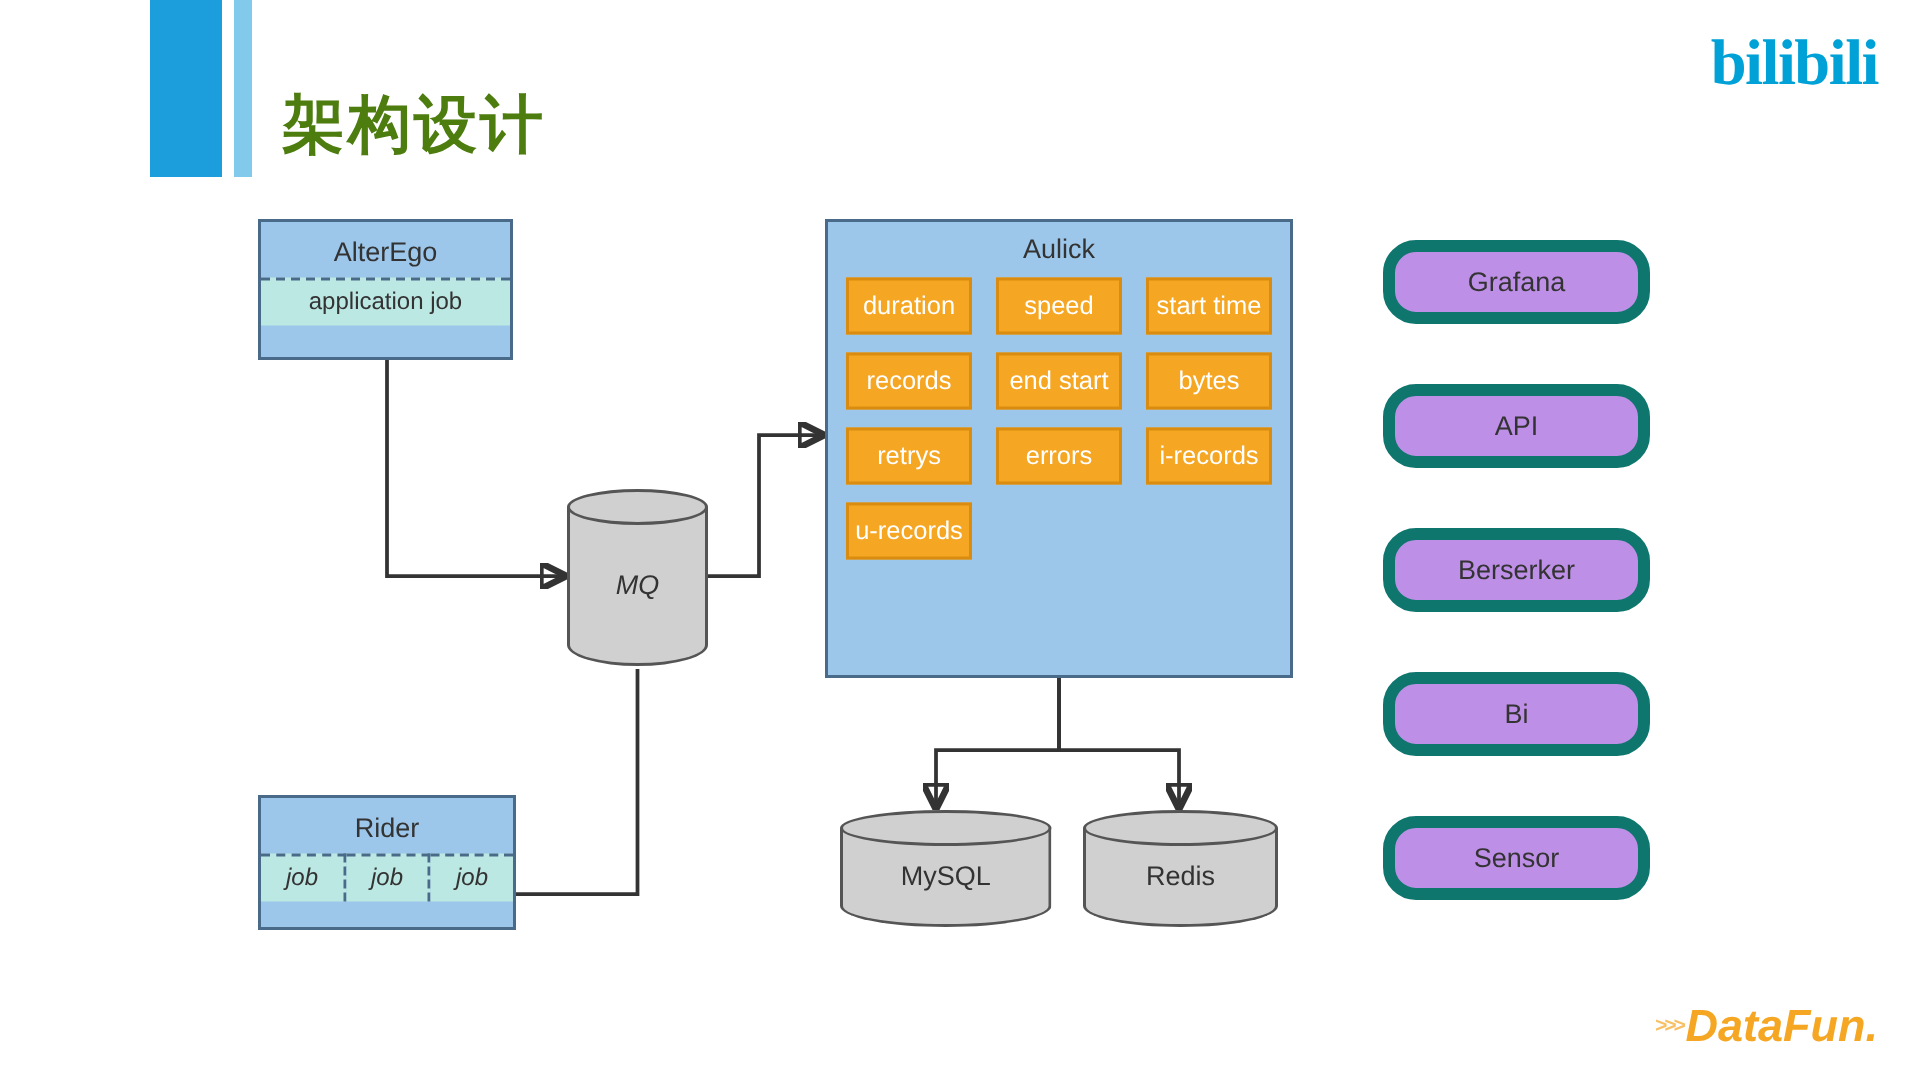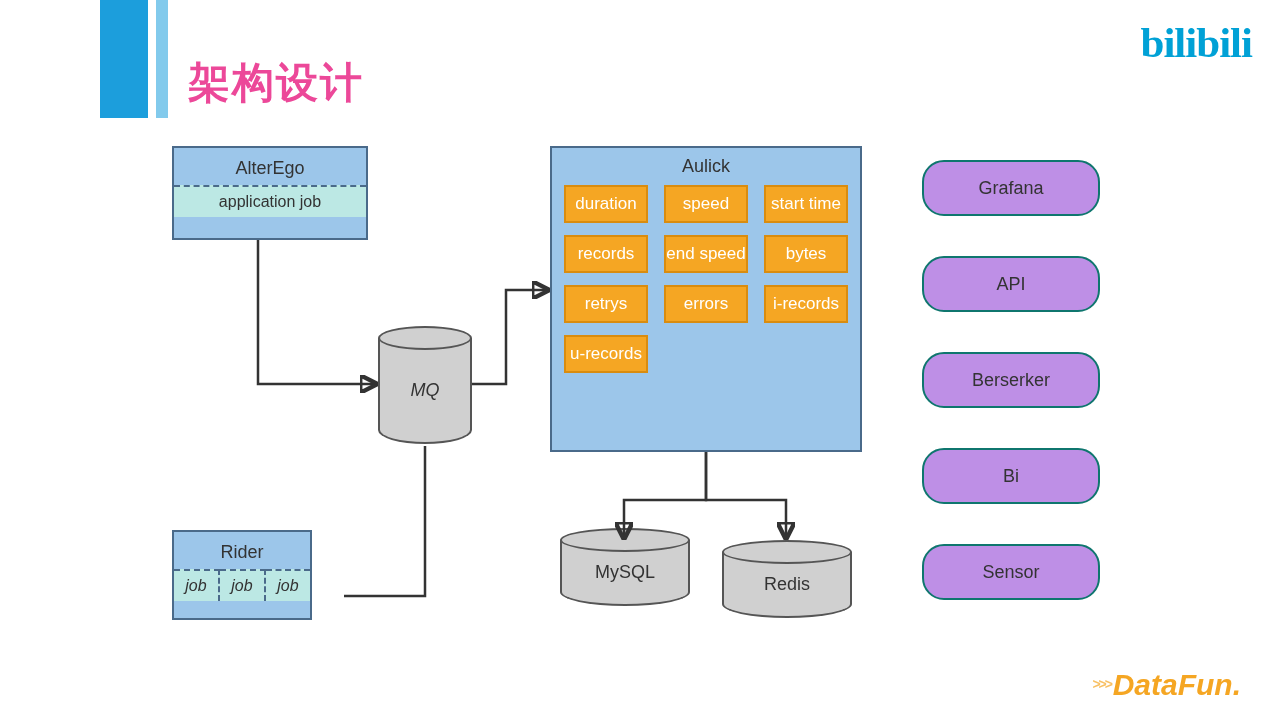--- a/index.html
+++ b/index.html
@@ -2,60 +2,60 @@
 <html><head>
 <meta charset="utf-8">
 <style>
   * { box-sizing: border-box; margin: 0; padding: 0; }
   html, body { width: 1280px; height: 720px; font-family: "Helvetica Neue", Arial, "PingFang SC", "Microsoft YaHei", sans-serif; background: #fff; color: #333; }
   .slide { position: relative; width: 1280px; height: 720px; overflow: hidden; }
 
   
   .bar-thick { position: absolute; left: 100px; top: 0; width: 48px; height: 118px; background: #1C9EDC; }
   .bar-thin  { position: absolute; left: 156px; top: 0; width: 12px; height: 118px; background: #1C9EDC; opacity: .55; }
-  .title { position: absolute; left: 188px; top: 55px; font-size: 42px; font-weight: 700; color: #ec4899; letter-spacing: 2px; }
+  .title { position: absolute; left: 188px; top: 55px; font-size: 42px; font-weight: 700; color: #4d7c0f; letter-spacing: 2px; }
 
   
   .bili { position: absolute; right: 28px; top: 18px; font-size: 43px; font-weight: 800; color: #00A1D6; font-family: "Comic Sans MS", "Arial Rounded MT Bold", cursive; letter-spacing: -1px; }
 
   
-  .datafun { position: absolute; right: 39px; bottom: 18px; font-size: 30px; font-weight: 800; font-style: italic; color: #F5A623; }
+  .datafun { position: absolute; right: 28px; bottom: 18px; font-size: 30px; font-weight: 800; font-style: italic; color: #F5A623; }
   .datafun .hl { color: #F5A623; }
   .datafun::before { content: ">>>"; font-size: 14px; letter-spacing: -2px; margin-right: 2px; vertical-align: 6px; color:#F5A623; opacity:.7;}
 
   
   .box { position: absolute; border: 2px solid #4A6A8A; background: #9CC6EA; text-align: center; }
   .box-head { font-size: 18px; padding: 10px 0 6px; }
 
   
-  .alterego { left: 172px; top: 146px; width: 196px; height: 94px; }
+  .alterego { left: 172px; top: 146px; width: 170px; height: 94px; }
   .alterego .sub { background: #BCE8E4; border-top: 2px dashed #4A6A8A; font-size: 16px; padding: 6px 0; }
 
   
-  .rider { left: 172px; top: 530px; width: 140px; height: 90px; }
+  .rider { left: 172px; top: 530px; width: 172px; height: 90px; }
   .rider .subs { display: flex; }
   .rider .subs > div { flex: 1; background: #BCE8E4; border-top: 2px dashed #4A6A8A; border-right: 2px dashed #4A6A8A; font-size: 16px; padding: 6px 0; font-style: italic; }
   .rider .subs > div:last-child { border-right: none; }
 
   
   .aulick { left: 550px; top: 146px; width: 312px; height: 306px; padding: 0 12px 4px; }
   .aulick .box-head { padding: 8px 0 4px; }
   .aulick .grid { display: grid; grid-template-columns: 1fr 1fr 1fr; grid-auto-rows: 38px; gap: 12px 16px; margin-top: 4px; }
   .aulick .chip { background: #F5A623; border: 2px solid #D98C0F; color: #fff; font-size: 17px; display: flex; align-items: center; justify-content: center; }
 
   
   .cyl { position: absolute; }
   .cyl .body { width: 100%; height: calc(100% - 12px); margin-top: 12px; background: #D0D0D0; border: 2px solid #555; border-top: none; border-radius: 0 0 50% 50% / 0 0 14px 14px; display:flex; align-items:center; justify-content:center; font-size: 18px; }
   .cyl .lid  { position: absolute; top: 0; left: 0; width: 100%; height: 24px; background: #D0D0D0; border: 2px solid #555; border-radius: 50%; }
   .mq    { left: 378px; top: 326px; width: 94px; height: 118px; font-style: italic; }
-  .mysql { left: 560px; top: 528px; width: 130px; height: 78px; }
+  .mysql { left: 560px; top: 540px; width: 141px; height: 78px; }
   .redis { left: 722px; top: 540px; width: 130px; height: 78px; }
 
   
-  .pill { position: absolute; left: 922px; width: 178px; height: 56px; background: #BE8FE6; border: 2px solid #0f766e; border-radius: 22px; display:flex; align-items:center; justify-content:center; font-size: 18px; color: #333; }
+  .pill { position: absolute; left: 922px; width: 178px; height: 56px; background: #BE8FE6; border: 8px solid #0f766e; border-radius: 22px; display:flex; align-items:center; justify-content:center; font-size: 18px; color: #333; }
 
   
   svg.wires { position: absolute; left: 0; top: 0; width: 1280px; height: 720px; pointer-events: none; }
   svg.wires path, svg.wires line { stroke: #333; stroke-width: 2.5; fill: none; }
 
 </style>
 </head>
 <body>
 <div class="slide">
 
@@ -87,21 +87,21 @@
       </div>
   </div>
 
   <div class="box aulick">
     <div class="box-head">Aulick</div>
     <div class="grid">
       <div class="chip">duration</div>
       <div class="chip">speed</div>
       <div class="chip">start time</div>
       <div class="chip">records</div>
-      <div class="chip">end speed</div>
+      <div class="chip">end start</div>
       <div class="chip">bytes</div>
       <div class="chip">retrys</div>
       <div class="chip">errors</div>
       <div class="chip">i-records</div>
       <div class="chip">u-records</div>
     </div>
   </div>
 
   <div class="cyl mysql">
     <div class="lid"></div>

